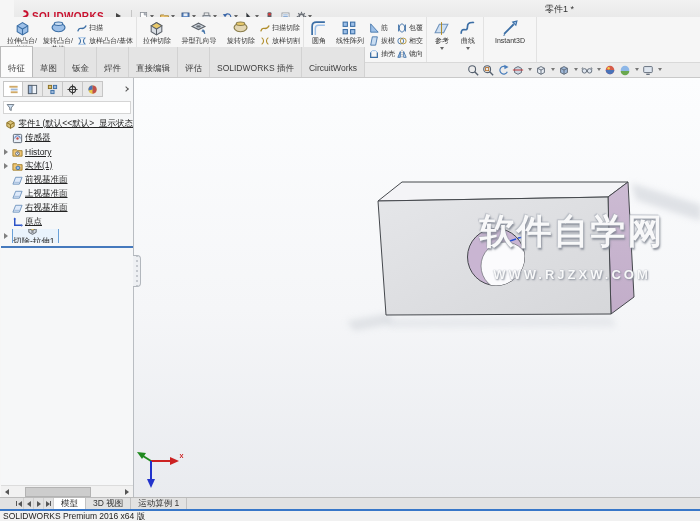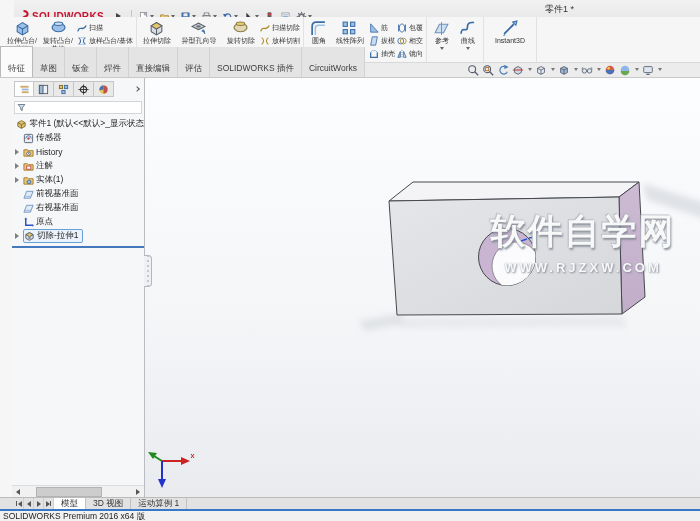--- a/index.html
+++ b/index.html
@@ -44,62 +44,62 @@
           border-bottom:1px solid #c9c9c9;display:flex;align-items:flex-end;}
   .ctab{height:14px;line-height:13px;padding:15px 7px;font-size:8.5px;color:#3c3c3c;
         border-right:1px solid #d2d2d2;background:#e4e4e4;white-space:nowrap;}
   .ctab.active{background:#fbfbfb;border:1px solid #b9b9b9;border-bottom:none;}
   .hud{margin-left:auto;margin-right:38px;display:flex;align-items:center;gap:3px;height:15px;}
   .hudbtn{display:flex;align-items:center;}
   .hudbtn svg{width:12px;height:12px;}
   .hud .dd{border-top-color:#777;}
 
   
-  .main{position:absolute;top:78px;left:12px;right:0;height:419px;display:flex;}
+  .main{position:absolute;top:78px;left:1px;right:0;height:419px;display:flex;text-decoration:underline;}
   .panel{width:133px;position:relative;background:#f6f7f8;border-right:1px solid #b9bdc2;}
   .ptabs{display:flex;height:16px;margin:3px 2px 0 2px;align-items:stretch;}
   .ptab{width:20px;display:flex;align-items:center;justify-content:center;
         border:1px solid #c6c6c6;border-left-width:0;background:#e9e9e9;}
   .ptab:first-child{border-left-width:1px;background:#ffffff;}
   .ptab svg{width:11px;height:11px;}
   .ptab-more{flex:1;display:flex;align-items:center;justify-content:flex-end;padding-right:3px;}
   .chev{width:4px;height:4px;border-top:1px solid #555;border-right:1px solid #555;transform:rotate(45deg);}
   .filter-row{height:13px;margin:4px 2px 0 2px;display:flex;align-items:center;background:#fff;
               border:1px solid #d5d5d5;padding-left:2px;}
   .filter-row svg{width:9px;height:9px;}
   .tree{margin-top:3px;font-size:8.5px;color:#1f1f1f;}
   .trow{display:flex;align-items:center;height:14px;padding-left:3px;white-space:nowrap;overflow:hidden;}
   .arrow{width:8px;display:flex;align-items:center;}
   .arrow.has::before{content:"";width:0;height:0;border-top:3px solid transparent;
                      border-bottom:3px solid transparent;border-left:4px solid #808080;}
   .ticon{margin-right:2px;display:flex;}
   .ticon svg{width:11px;height:11px;}
   .selwrap{display:flex;align-items:center;border:1px solid #68a0d8;background:#eaf3fc;
-           border-radius:2px;padding:0 3px 0 0;}
+           border-radius:2px;padding:0 3px 0 0;flex-direction:column;}
   .rollback{height:0;border-top:2px solid #4579bd;margin-top:3px;}
   .splitter-tab{position:absolute;left:132px;top:177px;width:8px;height:32px;background:#eef0f3;
                 border:1px solid #b2b7bd;border-left:none;border-radius:0 4px 4px 0;z-index:5;
                 background-image:radial-gradient(circle,#9aa0a8 .7px,transparent .9px);
                 background-size:4px 5px;background-repeat:repeat-y;background-position:center;}
   .pscroll{position:absolute;bottom:0;left:0;right:0;height:12px;background:#f1f1f1;
            border-top:1px solid #dcdcdc;display:flex;align-items:center;}
   .sarr{width:12px;height:11px;display:flex;align-items:center;justify-content:center;}
   .tri-l{width:0;height:0;border-top:3px solid transparent;border-bottom:3px solid transparent;border-right:4px solid #555;}
   .tri-r{width:0;height:0;border-top:3px solid transparent;border-bottom:3px solid transparent;border-left:4px solid #555;}
   .strack{flex:1;height:10px;position:relative;}
   .sthumb{position:absolute;left:12px;top:0;width:66px;height:10px;background:#cdcdcd;border:1px solid #b3b3b3;}
 
   .viewport{flex:1;position:relative;overflow:hidden;
             background:linear-gradient(180deg,#fcfdfe 0%,#f5f6f8 55%,#e9ebef 100%);}
   .model-svg{position:absolute;left:0;top:0;}
   .watermark{position:absolute;left:322px;top:118px;width:232px;text-align:center;
              color:rgba(255,255,255,.93);pointer-events:none;}
   .wm1{font-size:35px;font-weight:bold;letter-spacing:2px;
        text-shadow:0 0 1px #9aa0ab,1px 2px 2px rgba(125,131,142,.85),-1px -1px 1px rgba(168,174,184,.6);margin-top:12px;}
-  .wm2{font-size:13px;font-weight:bold;letter-spacing:3px;margin-top:5px;
+  .wm2{font-size:13px;font-weight:bold;letter-spacing:3px;margin-top:12px;
        text-shadow:0 0 1px #9aa0ab,1px 1px 2px rgba(125,131,142,.85);}
   .triad{position:absolute;left:2px;top:366px;}
 
   
   .doctabs{position:absolute;left:0;right:0;top:497px;height:12px;background:#e2e2e2;
            border-top:1px solid #bbb;display:flex;align-items:stretch;font-size:8.5px;}
   .navgrp{display:flex;margin-left:14px;}
   .navbtn{width:10px;display:flex;align-items:center;justify-content:center;border-right:1px solid #cfcfcf;}
   .bar{width:1px;height:5px;background:#555;margin:0 .5px;}
   .dtab{padding:0 7px;line-height:11px;color:#333;border-right:1px solid #c2c2c2;background:#e2e2e2;white-space:nowrap;}
@@ -568,44 +568,44 @@
                 <path d="M6 6 v1.3 l1 .6" stroke="#55606e" fill="none"></path>
               </svg>
             </span>
           <span>History</span>
         </div>
         <div class="trow">
           <span class="arrow has"></span>
           <span class="ticon">
               <svg viewBox="0 0 12 12">
                 <path d="M1 3 h4 l1 1 h5 v6 h-10z" fill="#f0c674" stroke="#a07d2a"></path>
-                <rect x="4" y="5.5" width="4.5" height="3.5" fill="#fff" stroke="#c0504d"></rect>
-              </svg>
-            </span>
-          <span>注解</span>
-        </div>
-        <div class="trow">
-          <span class="arrow has"></span>
-          <span class="ticon">
-              <svg viewBox="0 0 12 12">
-                <path d="M1 3 h4 l1 1 h5 v6 h-10z" fill="#f0c674" stroke="#a07d2a"></path>
                 <path d="M4.5 6.5 l2-1 2 1 v2 l-2 1 -2-1z" fill="#9dc0e8" stroke="#3b6ea5"></path>
               </svg>
             </span>
           <span>实体(1)</span>
         </div>
         <div class="trow">
           <span class="arrow"></span>
           <span class="ticon">
               <svg viewBox="0 0 12 12">
                 <polygon points="1,10 4,2.5 11,2.5 8,10" fill="#dfeafa" stroke="#6f93bc"></polygon>
                 <line x1="2.5" y1="8" x2="9" y2="8" stroke="#9db7d8"></line>
               </svg>
             </span>
           <span>前视基准面</span>
+        </div>
+        <div class="trow">
+          <span class="arrow"></span>
+          <span class="ticon">
+              <svg viewBox="0 0 12 12">
+                <polygon points="1,10 4,2.5 11,2.5 8,10" fill="#dfeafa" stroke="#6f93bc"></polygon>
+                <line x1="2.5" y1="8" x2="9" y2="8" stroke="#9db7d8"></line>
+              </svg>
+            </span>
+          <span>上视基准面</span>
         </div>
         <div class="trow">
           <span class="arrow"></span>
           <span class="ticon">
               <svg viewBox="0 0 12 12">
                 <polygon points="1,10 4,2.5 11,2.5 8,10" fill="#dfeafa" stroke="#6f93bc"></polygon>
                 <line x1="2.5" y1="8" x2="9" y2="8" stroke="#9db7d8"></line>
               </svg>
             </span>
           <span>右视基准面</span>

